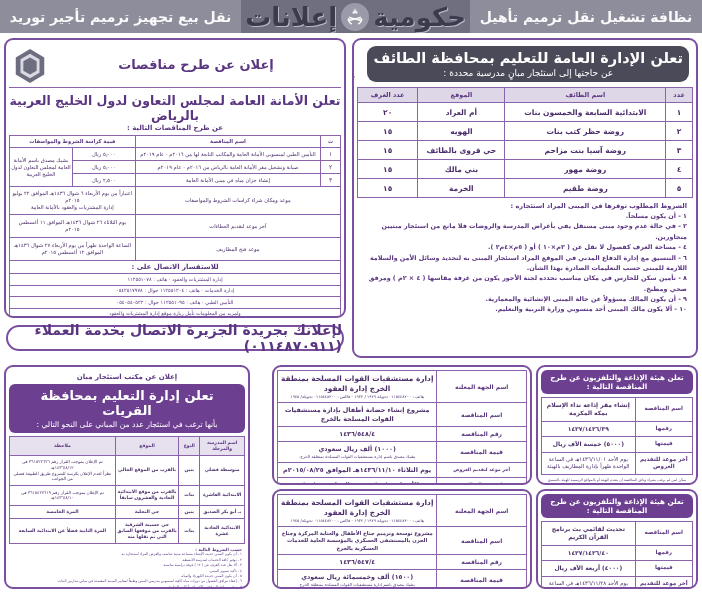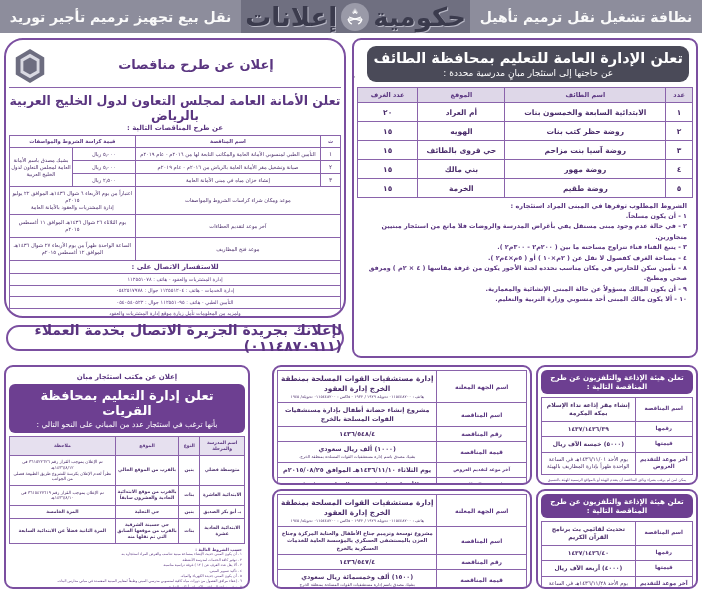--- a/index.html
+++ b/index.html
@@ -54,21 +54,21 @@
     background: #6d3f91; color:#fff; text-align:center;
     font-weight: bold; border-radius: 6px;
   }
 
   table { border-collapse: collapse; width: 100%; }
   td, th { border: 1px solid #8a63ab; text-align: center; color:#4b2d6b;
            vertical-align: middle; }
   th { color:#5a3580; font-weight: bold; }
 
   
-  #panelA { left: 4px; top: 38px; width: 342px; height: 280px; border-radius: 19px; }
+  #panelA { left: 4px; top: 38px; width: 342px; height: 280px; }
   #panelA .hdr { display:flex; align-items:center; gap:4px; padding: 4px 2px 2px 2px;
                  border-bottom: 1px solid #8a63ab; }
   #panelA .hdr-txt { flex:1; text-align:center; }
   #panelA .t1 { color:#5a3580; font-size:13px; font-weight:bold; margin-bottom:4px;}
   #panelA .t2 { color:#5a3580; font-size:12px; font-weight:bold; }
   .hexlogo { width:38px; height:38px; flex:0 0 auto; }
   #panelA .t3 { color:#5a3580; font-size:12.5px; font-weight:bold; text-align:center;
                 padding:5px 0 1px; }
   #panelA .t4 { color:#5a3580; font-size:7px; font-weight:bold; text-align:center;
                 padding:0 0 3px; }
@@ -288,22 +288,22 @@
           <td>الخرمة</td>
           <td>١٥</td>
         </tr>
       </tbody>
     </table>
 
     <div class="cond-title">الشروط المطلوب توفرها في المبنى المراد استئجاره :</div>
     <ul class="cond-list">
       <li>١ - أن يكون مسلحاً.</li>
       <li>٢ - في حالة عدم وجود مبنى مستقل يفي بأغراض المدرسة والروضات فلا مانع من استئجار مبنيين متجاورين.</li>
-      <li>٣ - يتبع الفناء فناء تتراوح مساحته ما بين ( ٢٠٠م٢ - ٣٠٠م٢ ).</li>
       <li>٤ - مساحة الغرف كفصول لا تقل عن ( ٢م×١٠ ) أو ( ٥م×٤م٢ ).</li>
+      <li>٦ - التنسيق مع إدارة الدفاع المدني في الموقع المراد استئجار المبنى به لتحديد وسائل الأمن والسلامة اللازمة للمبنى حسب التعليمات الصادرة بهذا الشأن.</li>
       <li>٨ - تأمين سكن للحارس في مكان مناسب تحدده لجنة الأجور يكون من غرفة مقاسها ( ٤ × ٢م ) ومرفق صحي ومطبخ.</li>
       <li>٩ - أن يكون المالك مسؤولاً عن حالة المبنى الإنشائية والمعمارية.</li>
       <li>١٠ - ألا يكون مالك المبنى أحد منسوبي وزارة التربية والتعليم.</li>
     </ul>
 
   </div>
 
   <div class="panel" id="panelC">
     <div class="sm-top">إعلان عن مكتب استئجار مبان</div>
     <div class="purple-bar pbar">

